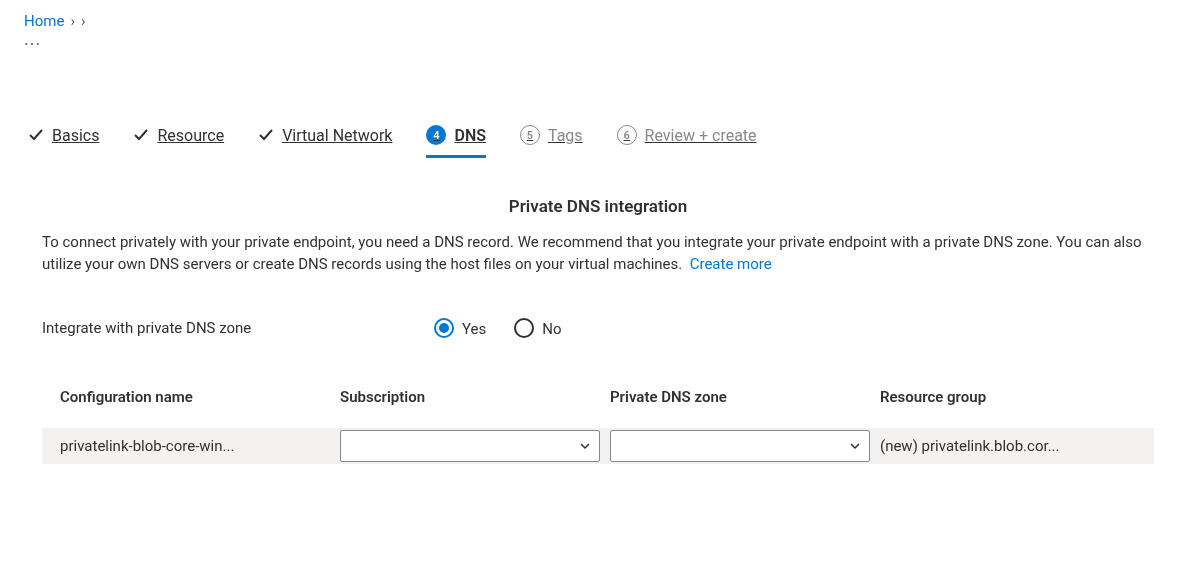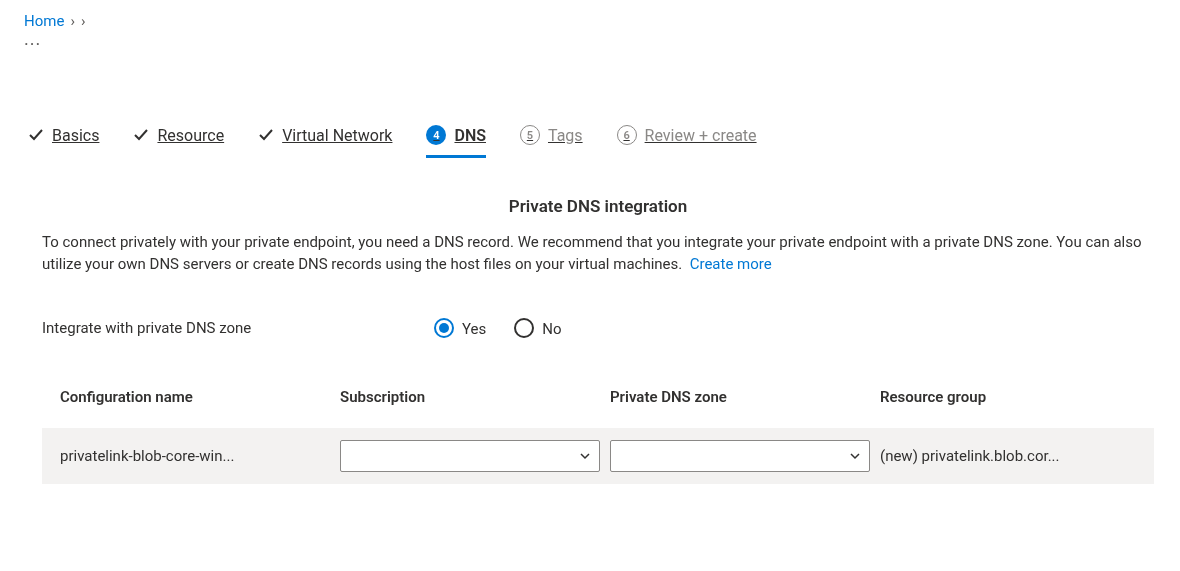--- a/index.html
+++ b/index.html
@@ -71,21 +71,21 @@
   .radio-item { display:flex; align-items:flex-end; gap:8px; font-size:15px; cursor:pointer;}
   .radio-outer { width:20px; height:20px; border-radius:50%; position:relative; }
   .radio-outer.sel { border:2px solid var(--azure-blue); }
   .radio-outer.sel::after { content:""; position:absolute; inset:3px; border-radius:50%; background:var(--azure-blue);}
   .radio-outer.unsel { border:2px solid var(--text-dark); }
 
   
   .dns-table { width:100%; }
   .dns-head, .dns-row { display:grid; grid-template-columns: 270px 260px 260px 1fr; align-items:center; gap:10px; padding:0 18px; }
   .dns-head { font-weight:600; font-size:15px; margin-bottom:22px; }
-  .dns-row { background: var(--row-bg); height:56px; }
+  .dns-row { background: var(--row-bg); height:36px; }
   .dns-cell { font-size:15px; white-space:nowrap; overflow:hidden; text-overflow:ellipsis; }
   .dropdown {
     display:flex; align-items:center; justify-content:flex-end;
     height:32px; background:#fff; border:1px solid var(--border-gray);
     border-radius:2px; padding:0 8px; cursor:pointer;
   }
   .chev { width:12px; height:12px; stroke: var(--text-dark); stroke-width:1.5; fill:none; }
 </style>
 </head>
 <body>

